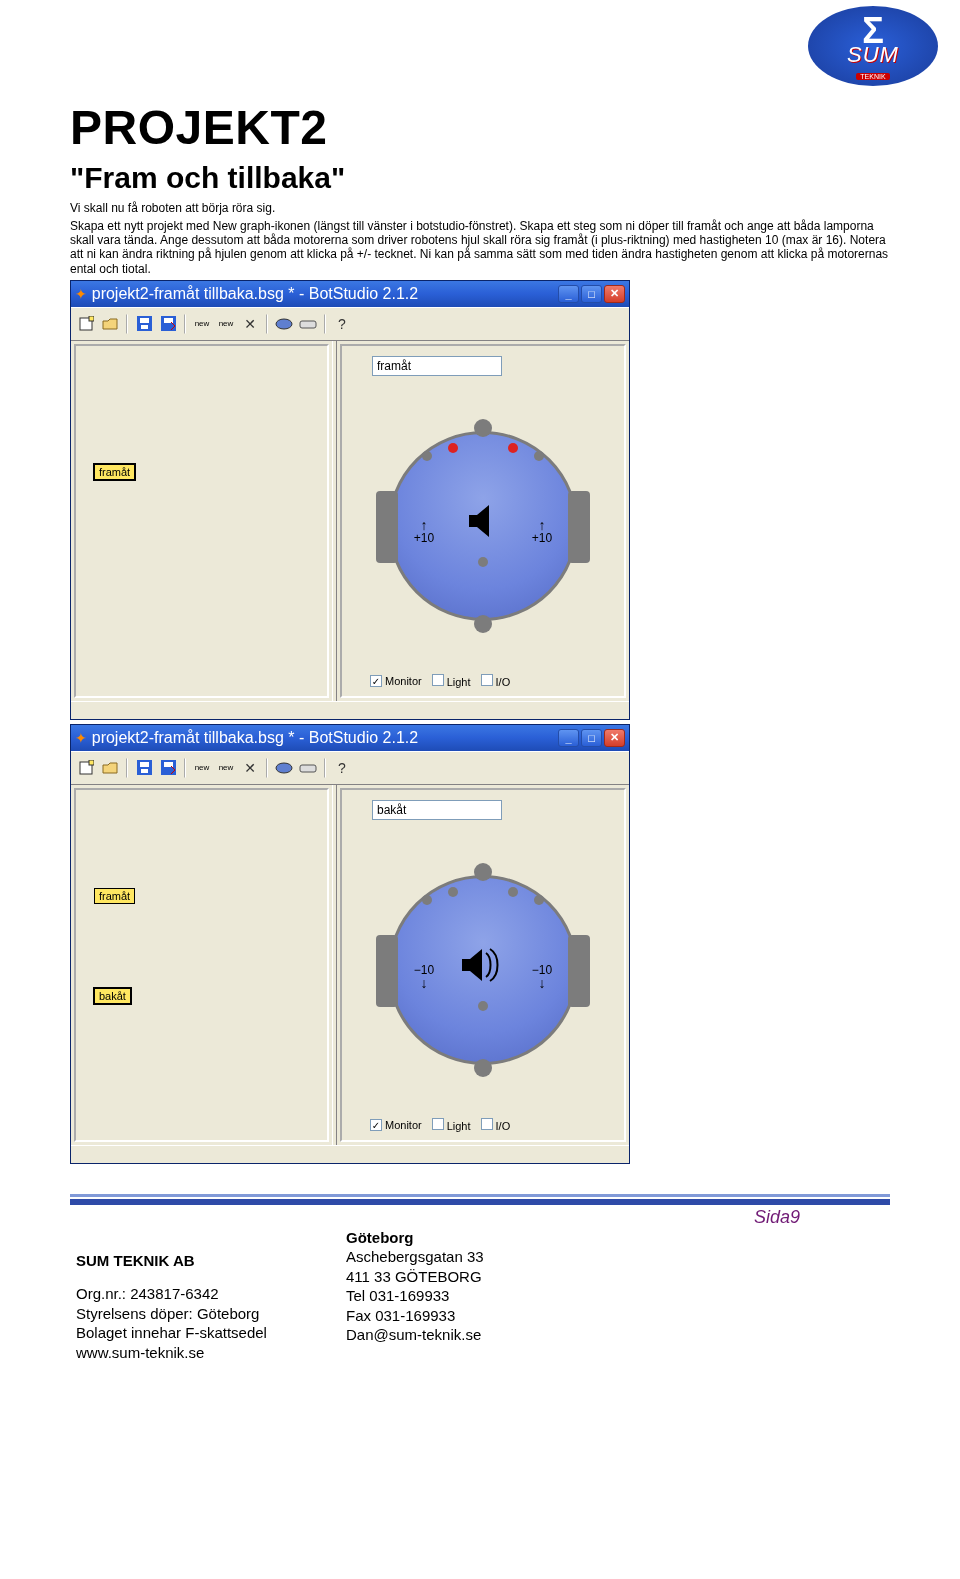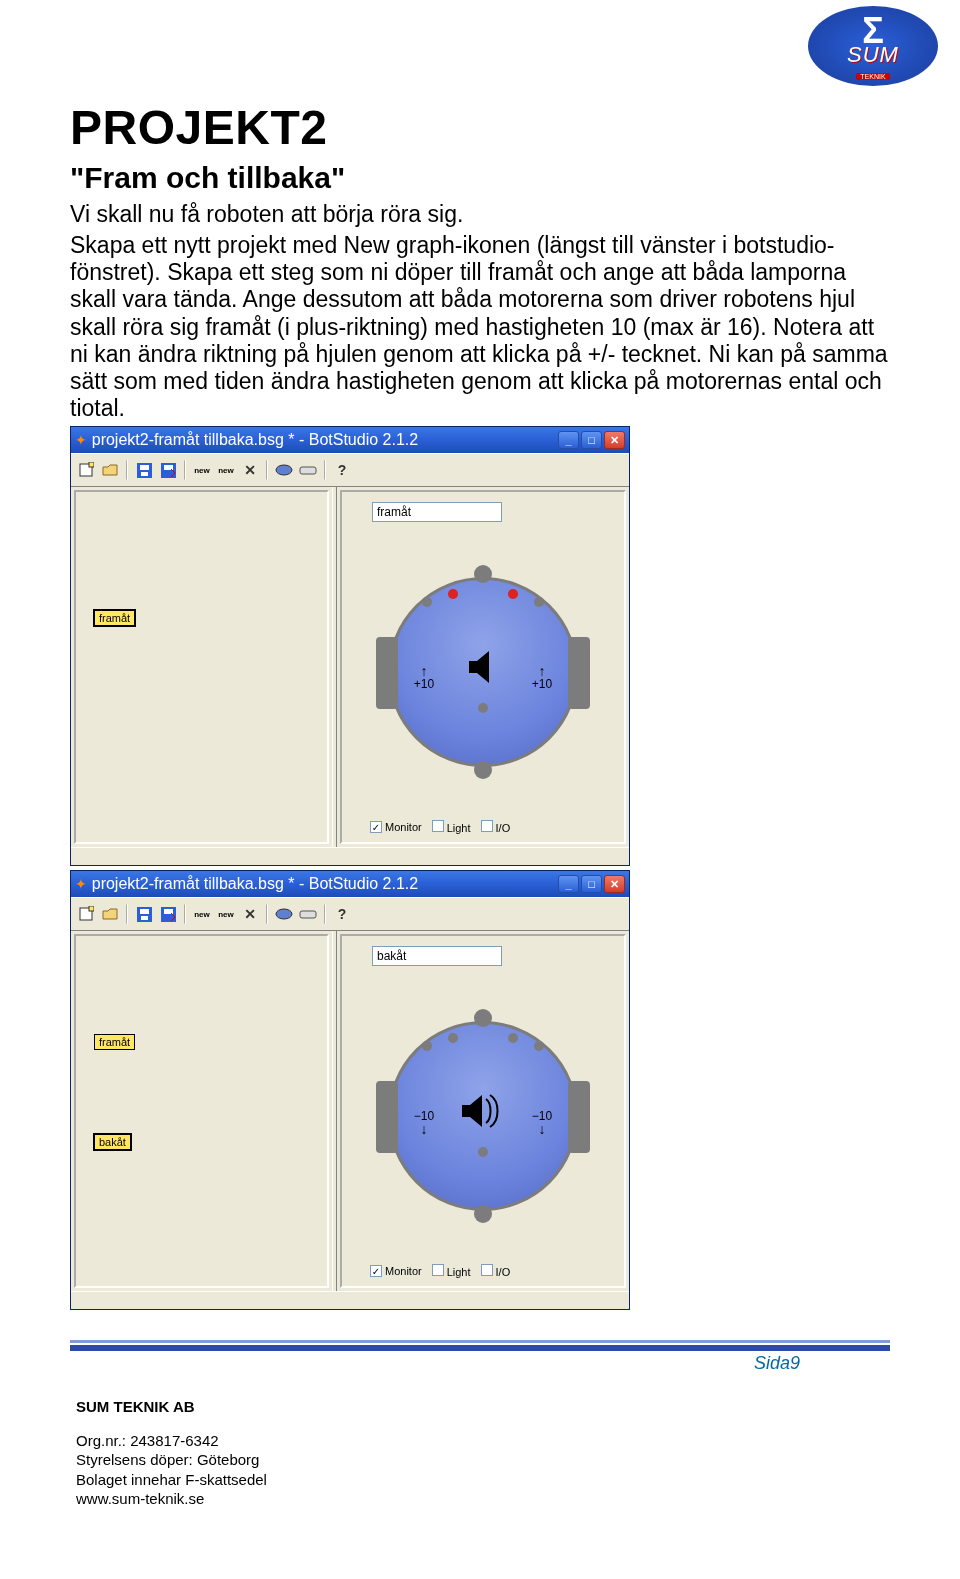--- a/index.html
+++ b/index.html
@@ -44,21 +44,21 @@
     font-family: "Arial Black", Arial, sans-serif;
     letter-spacing: 0.5px;
   }
   h2.subtitle {
     font-size: 30px;
     font-weight: 900;
     margin: 0 0 6px 0;
     font-family: "Arial Black", Arial, sans-serif;
   }
   p.bodytext {
-    font-size: 23px;
+    font-size: 12px;
     line-height: 1.18;
     margin: 0 0 4px 0;
   }
   
   .botwin {
     width: 560px;
     border: 1px solid #0a246a;
     background: #ece9d8;
     font-family: Tahoma, Arial, sans-serif;
     font-size: 11px;
@@ -84,21 +84,20 @@
     display: flex; align-items: center; justify-content: center;
   }
   .win-btn.close { background: linear-gradient(#f07a6a,#d43e2a); border-color:#a02a1a; }
   .toolbar {
     height: 28px;
     display: flex; align-items: center;
     border-top: 1px solid #fff;
     border-bottom: 1px solid #848284;
     padding: 16px 4px; gap: 2px;
     background: #ece9d8;
-    font-weight: bold;
   }
   .tbtn {
     width: 22px; height: 22px;
     display: flex; align-items: center; justify-content: center;
     font-size: 14px;
     color: #333;
     border: 1px solid transparent;
   }
   .tbtn.sep { width: 2px; border-left:1px solid #aaa; border-right:1px solid #fff; height:20px; margin:0 3px; }
   .tbtn svg { display:block; }
@@ -182,21 +181,21 @@
   .status-bar { height: 18px; border-top:1px solid #fff; background:#ece9d8; }
   .node-box {
     position:absolute; background:#ffe761; color:#000;
     border:1px solid #000; font-size:11px; padding:1px 4px;
   }
   .node-box.sel { border:1px solid #000; outline:2px solid #000; outline-offset:-1px; }
   
   .footer-rules { margin-top: 30px; }
   .footer-rules .bar { height:3px; }
   .bar.b1{ background:#819ad8;} .bar.b2{background:#fff;height:2px;} .bar.b3{background:#2e4aa8;height:6px;}
-  .page-no { text-align:right; color:#0369a1; font-style:italic; font-size:18px; padding-right:90px; margin-top:2px;}
+  .page-no { text-align:right; color:#701a75; font-style:italic; font-size:18px; padding-right:90px; margin-top:2px;}
   .footer-cols {
     display:flex; gap:40px; font-size:15px; line-height:1.3; padding-left:6px; padding-bottom:20px;
   }
   .footer-cols .col1 { width:230px;margin-top:23px;}
   .footer-cols .col2 { width:200px;}
   .footer-cols .col3 { width:150px;}
   .fb { font-weight:bold; }
 </style>
 </head>
 <body>
@@ -429,15 +428,23 @@
   <div class="page-no">Sida9</div>
   <div class="footer-cols">
     <div class="col1">
       <div class="fb">SUM TEKNIK AB</div>
       <div style="height:14px;"></div>
       <div>Org.nr.: 243817-6342</div>
       <div>Styrelsens döper: Göteborg</div>
       <div>Bolaget innehar F-skattsedel</div>
       <div>www.sum-teknik.se</div>
     </div>
+    <div class="col2">
+      <div class="fb">Göteborg</div>
+      <div>Aschebergsgatan 33</div>
+      <div>411 33 GÖTEBORG</div>
+      <div>Tel 031-169933</div>
+      <div>Fax 031-169933</div>
+      <div>Dan@sum-teknik.se</div>
+    </div>
   </div>
 
 </div>
 
 </body></html>

